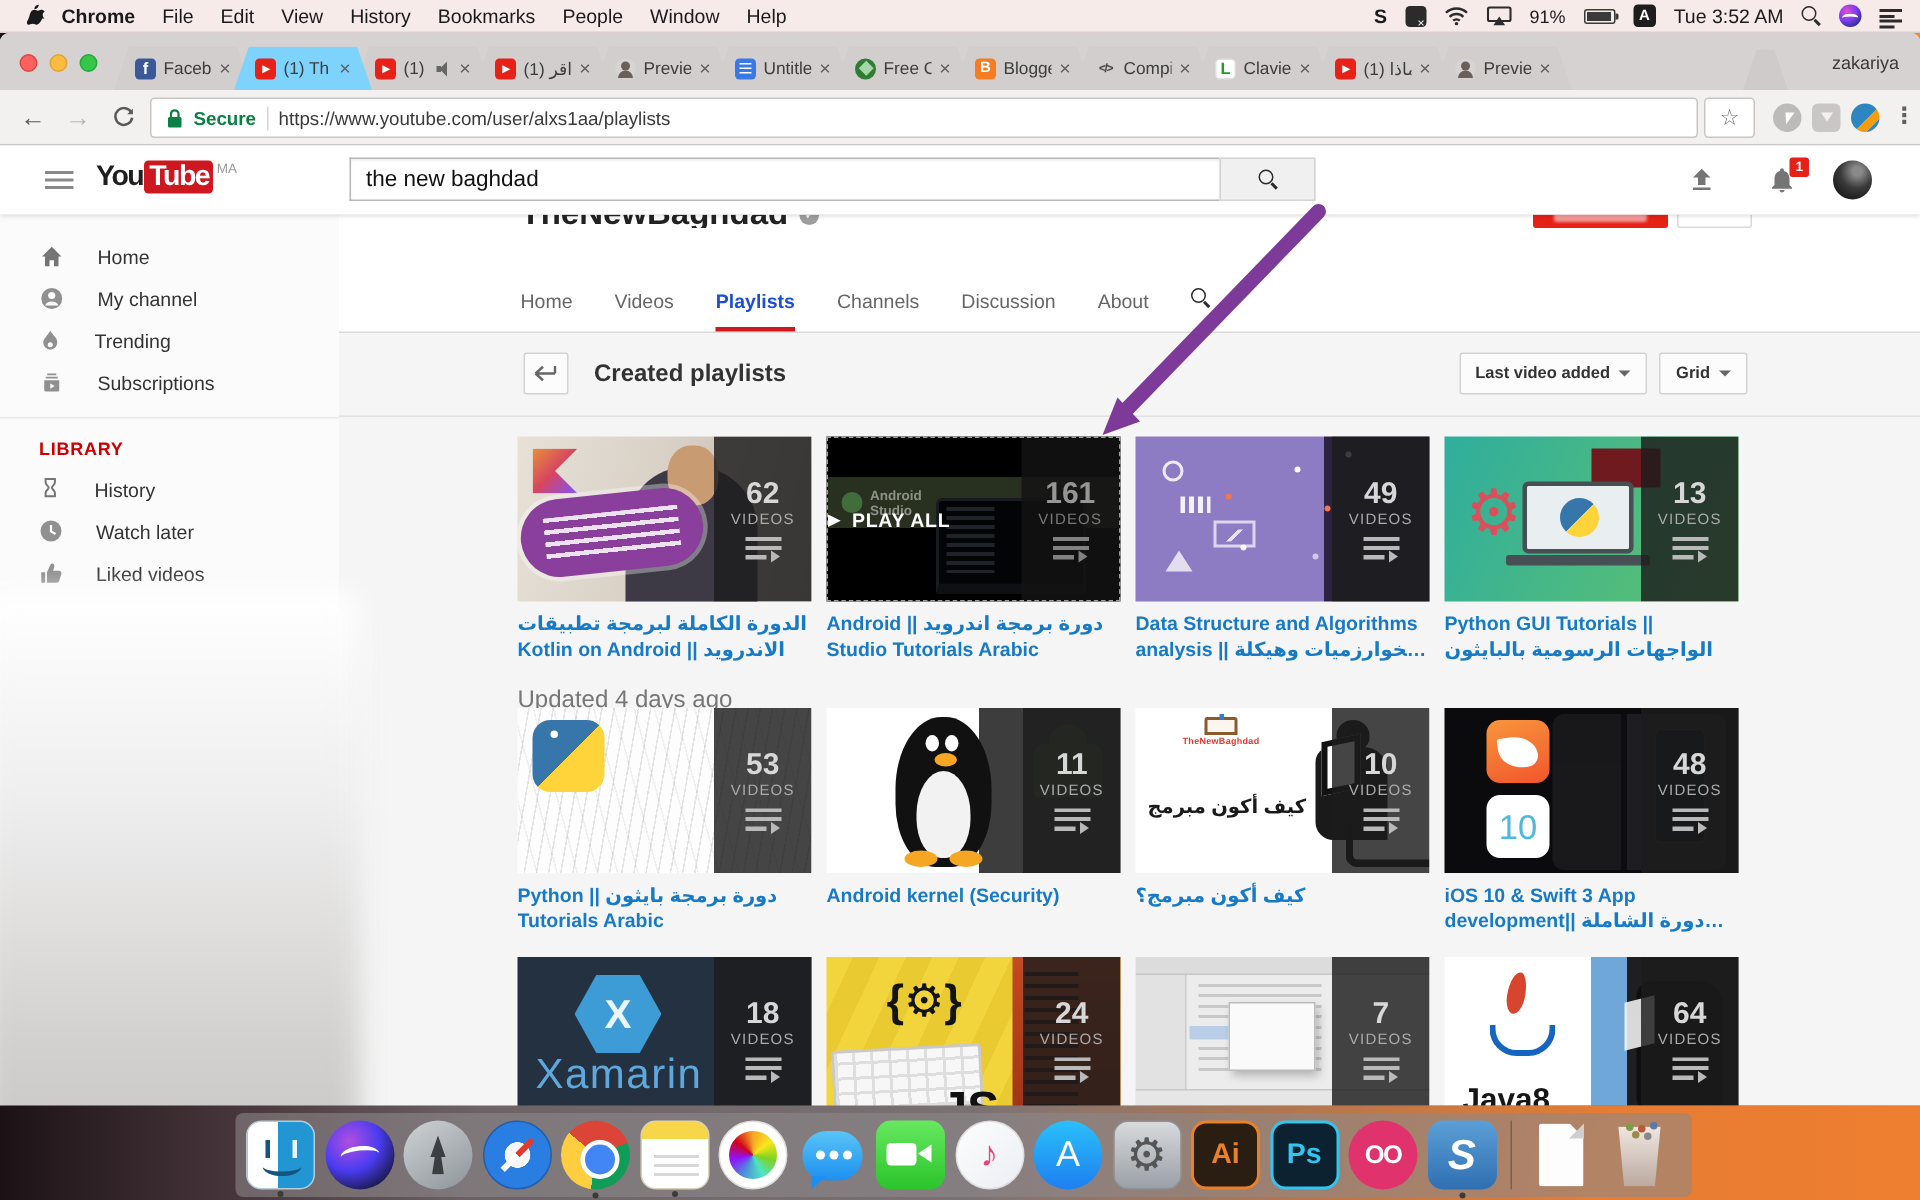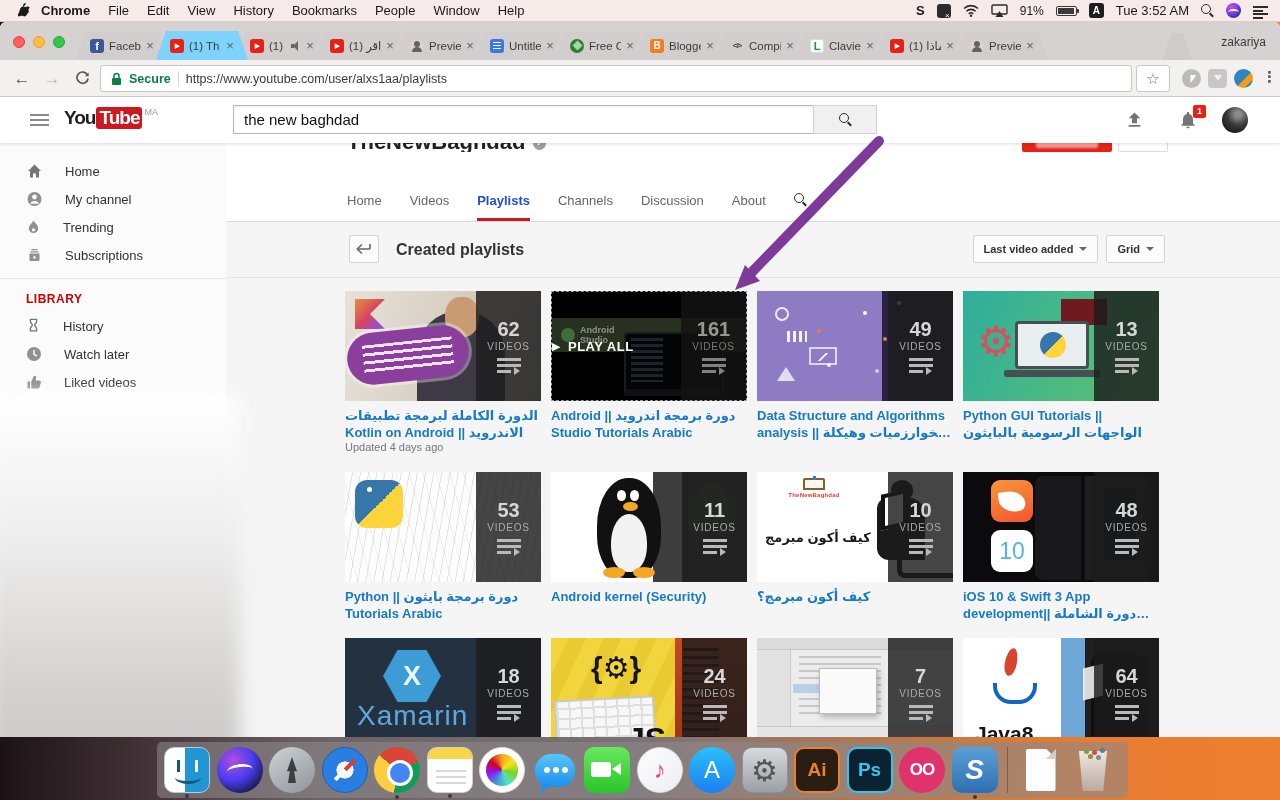--- a/index.html
+++ b/index.html
@@ -152,21 +152,21 @@
   .cnt{position:absolute;right:0;top:0;bottom:0;width:65px;background:rgba(28,28,28,.82);z-index:2;
     display:flex;flex-direction:column;align-items:center;justify-content:center;gap:2px}
   .cnt-n{font-size:20px;font-weight:700;color:#d7d7d7;line-height:20px}
   .cnt-l{font-size:10px;color:#ababab;letter-spacing:.8px}
   .plbars{width:24px;height:15px;position:relative;margin-top:4px;
     background:linear-gradient(#b9b9b9 0 2.5px,transparent 2.5px 6px,#b9b9b9 6px 8.5px,transparent 8.5px 12px);background-repeat:no-repeat}
   .plbars::before{content:"";position:absolute;left:0;top:12px;width:14px;height:2.5px;background:#b9b9b9}
   .plbars::after{content:"";position:absolute;left:17px;top:9px;border-left:6px solid #b9b9b9;border-top:4px solid transparent;border-bottom:4px solid transparent}
   .ptitle{margin-top:6px;font-size:13px;font-weight:700;color:#167ac6;line-height:17px;text-align:left;
     display:-webkit-box;-webkit-line-clamp:2;-webkit-box-orient:vertical;overflow:hidden}
-  .pmeta{margin-top:0;font-size:11px;color:#767676}
+  .pmeta{margin-top:17px;font-size:16px;color:#767676}
   .playall{position:absolute;inset:0;background:rgba(0,0,0,.30);display:flex;align-items:center;justify-content:flex-start;gap:7px;
     color:#fff;font-weight:700;font-size:13px;letter-spacing:.5px;z-index:3}
   .playall::before{content:"▶";font-size:11px}
   .t-selected{border:1px dashed #9f9f9f}
 
   
   .t-kotlin{background:linear-gradient(105deg,#e7e1d8 0%,#d9d1c6 45%,#cfc7bc 65%,#b9b1a6 100%)}
   .k-person{position:absolute;right:36px;top:20px;width:88px;height:92px;background:#3d3a45;border-radius:42px 42px 0 0}
   .k-face{position:absolute;right:62px;top:6px;width:34px;height:40px;background:#c99b72;border-radius:45%}
   .k-logo{position:absolute;left:10px;top:8px;width:30px;height:30px;background:linear-gradient(135deg,#e8913b,#d6455f 50%,#7f52ff);

